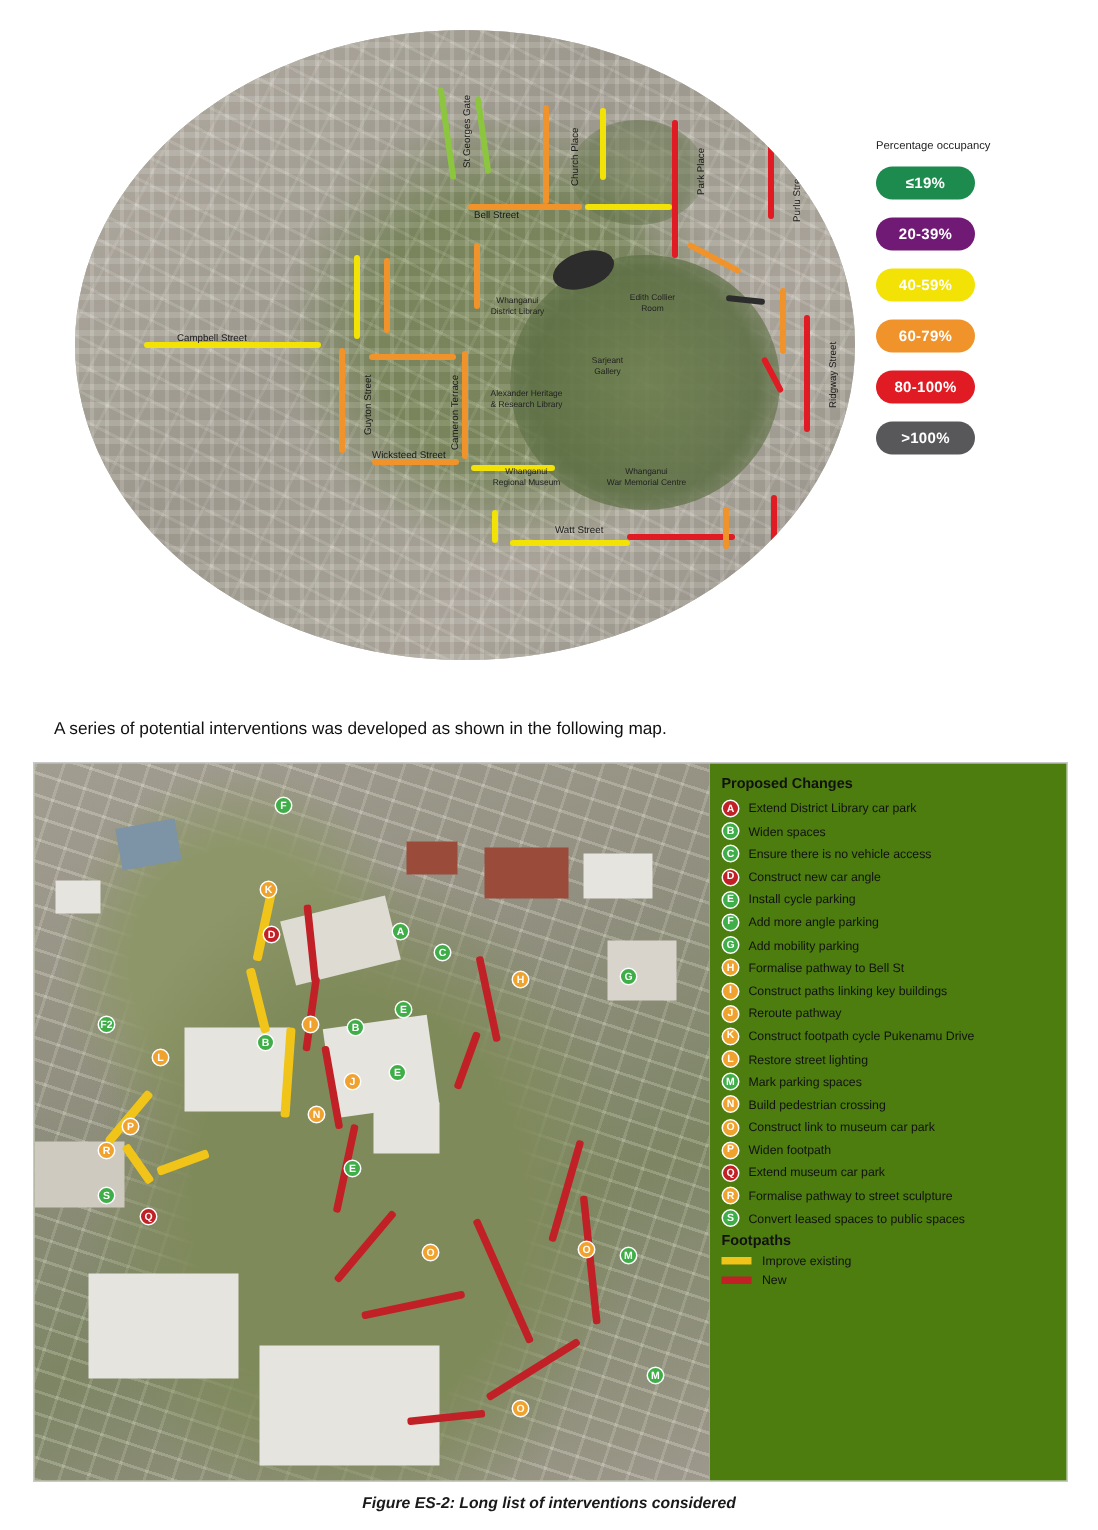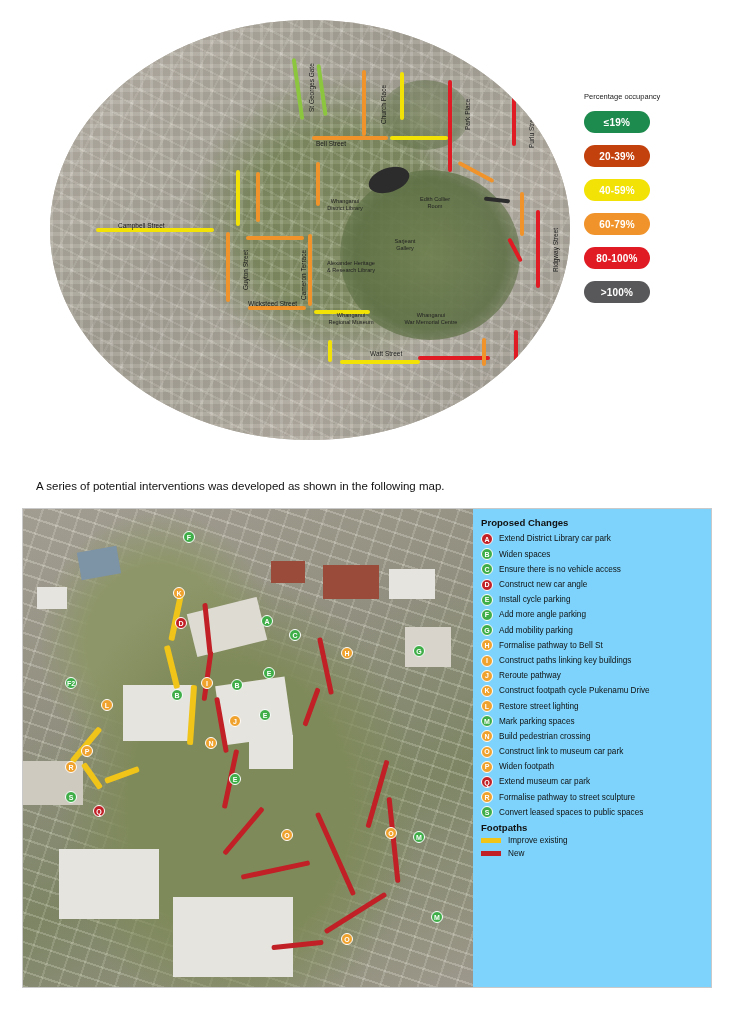--- a/index.html
+++ b/index.html
@@ -113,21 +113,21 @@
   .colour-coding {
     position:absolute; left:8px; bottom:8px; width:170px; background:#fff;
     border:1px solid #bbb; padding:6px 8px;
   }
   .cc-title { font-size:9px; font-weight:bold; color:#111; margin-bottom:5px; }
   .cc-row { display:flex; align-items:center; margin-bottom:4px; }
   .cc-dot { width:11px; height:11px; border-radius:50%; margin-right:7px; }
   .cc-lbl { font-size:8.2px; color:#111; font-weight:bold; }
 
   .fig2-legend {
-    width: 238px; background:#7dd3fc; padding: 8px 6px 6px 8px;
+    width: 238px; background:#4d7c0f; padding: 8px 6px 6px 8px;
   }
   .pl-title { font-size:9.6px; font-weight:bold; color:#111; margin-bottom:5px; }
   .pl-row { display:flex; align-items:center; margin-bottom:3.2px; }
   .pl-badge {
     width:12px; height:12px; border-radius:50%; color:#fff; font-size:7px;
     font-weight:bold; display:flex; align-items:center; justify-content:center;
     margin-right:6px; flex:0 0 auto; border:1px solid #fff;
   }
   .pl-lbl { font-size:8.2px; color:#111; font-weight:normal; line-height:1.1; }
   .fp-title { font-size:9.6px; font-weight:bold; color:#111; margin-top:4px; margin-bottom:3px;}
@@ -213,21 +213,21 @@
         <circle cx="24" cy="26" r="14" fill="none" stroke="#111" stroke-width="1"></circle>
         <line x1="24" y1="12" x2="24" y2="40" stroke="#111" stroke-width="0.7"></line>
         <line x1="10" y1="26" x2="38" y2="26" stroke="#111" stroke-width="0.7"></line>
         <path d="M10 2 L28 14 L22 15 L24 20 L19 18 L18 23 Z" fill="#111"></path>
       </svg>
     </div>
 
     <div class="legend1">
       <div class="legend1-title">Percentage occupancy</div>
       <div class="pill" style="background:#1d8a4e;">≤19%</div>
-      <div class="pill" style="background:#c2410c;">20-39%</div>
+      <div class="pill" style="background:#701a75;">20-39%</div>
       <div class="pill" style="background:#f2e205; color:#fff;">40-59%</div>
       <div class="pill" style="background:#f0932b;">60-79%</div>
       <div class="pill" style="background:#e01b24;">80-100%</div>
       <div class="pill" style="background:#58585a;">&gt;100%</div>
     </div>
   </div>
 
 
   <div class="body-text">A series of potential interventions was developed as shown in the following map.</div>
 
@@ -385,14 +385,15 @@
         <span class="fp-swatch" style="background:#f0c419;"></span>
         <span class="pl-lbl">Improve existing</span>
       </div>
       <div class="fp-row">
         <span class="fp-swatch" style="background:#c02026;"></span>
         <span class="pl-lbl">New</span>
       </div>
     </div>
   </div>
 
+  <div class="caption fig2-cap">Figure ES-2: Long list of interventions considered</div>
 
 </div>
 
 </body></html>

